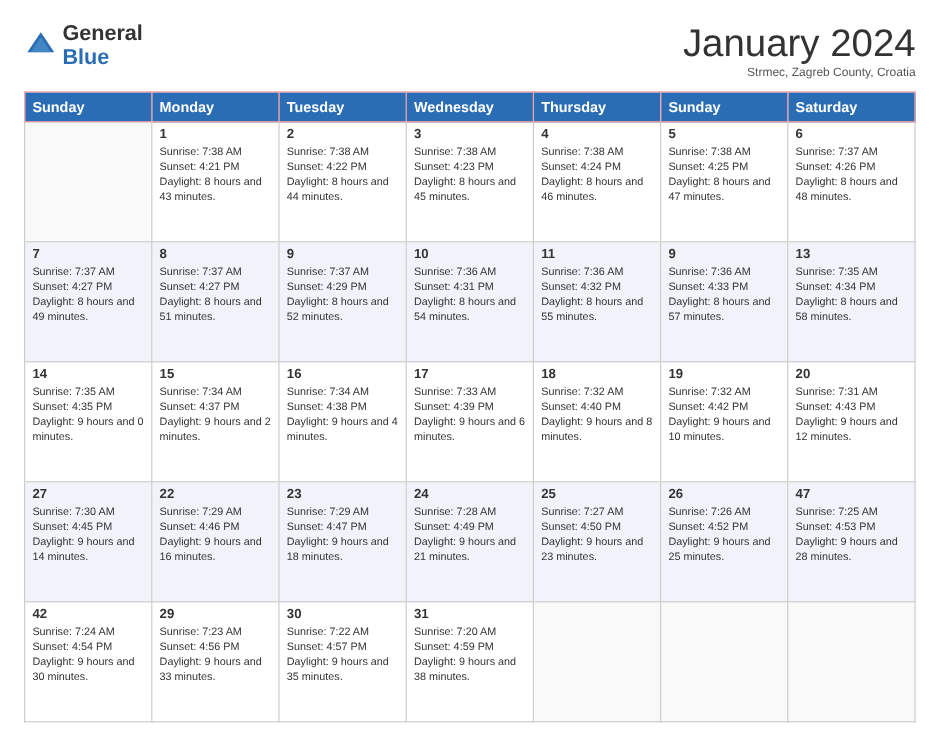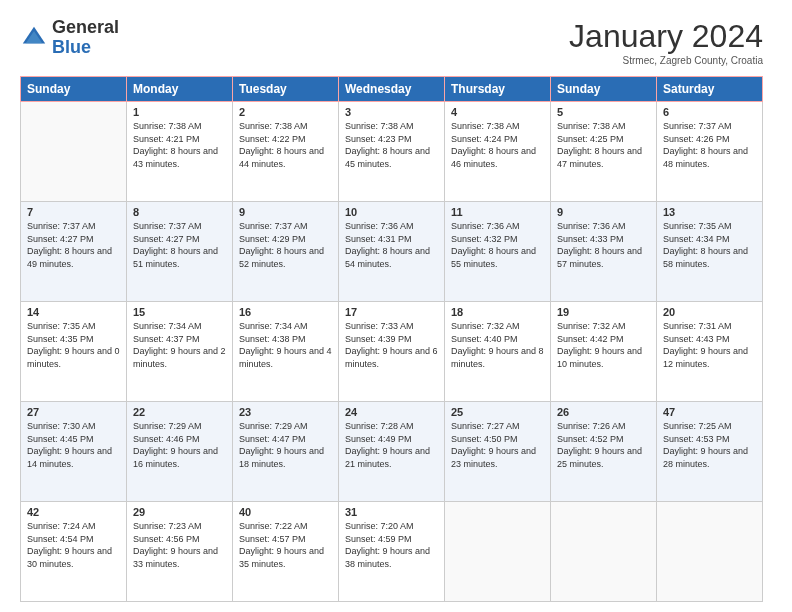--- a/index.html
+++ b/index.html
@@ -247,21 +247,21 @@
         <tr>
           <td>
             <span class="day-number">42</span>
             <div class="day-info">Sunrise: 7:24 AM<br>Sunset: 4:54 PM<br>Daylight: 9 hours and 30 minutes.</div>
           </td>
           <td>
             <span class="day-number">29</span>
             <div class="day-info">Sunrise: 7:23 AM<br>Sunset: 4:56 PM<br>Daylight: 9 hours and 33 minutes.</div>
           </td>
           <td>
-            <span class="day-number">40</span>
+            <span class="day-number">30</span>
             <div class="day-info">Sunrise: 7:22 AM<br>Sunset: 4:57 PM<br>Daylight: 9 hours and 35 minutes.</div>
           </td>
           <td>
             <span class="day-number">31</span>
             <div class="day-info">Sunrise: 7:20 AM<br>Sunset: 4:59 PM<br>Daylight: 9 hours and 38 minutes.</div>
           </td>
           <td class="empty-cell"></td>
           <td class="empty-cell"></td>
           <td class="empty-cell"></td>
         </tr>

